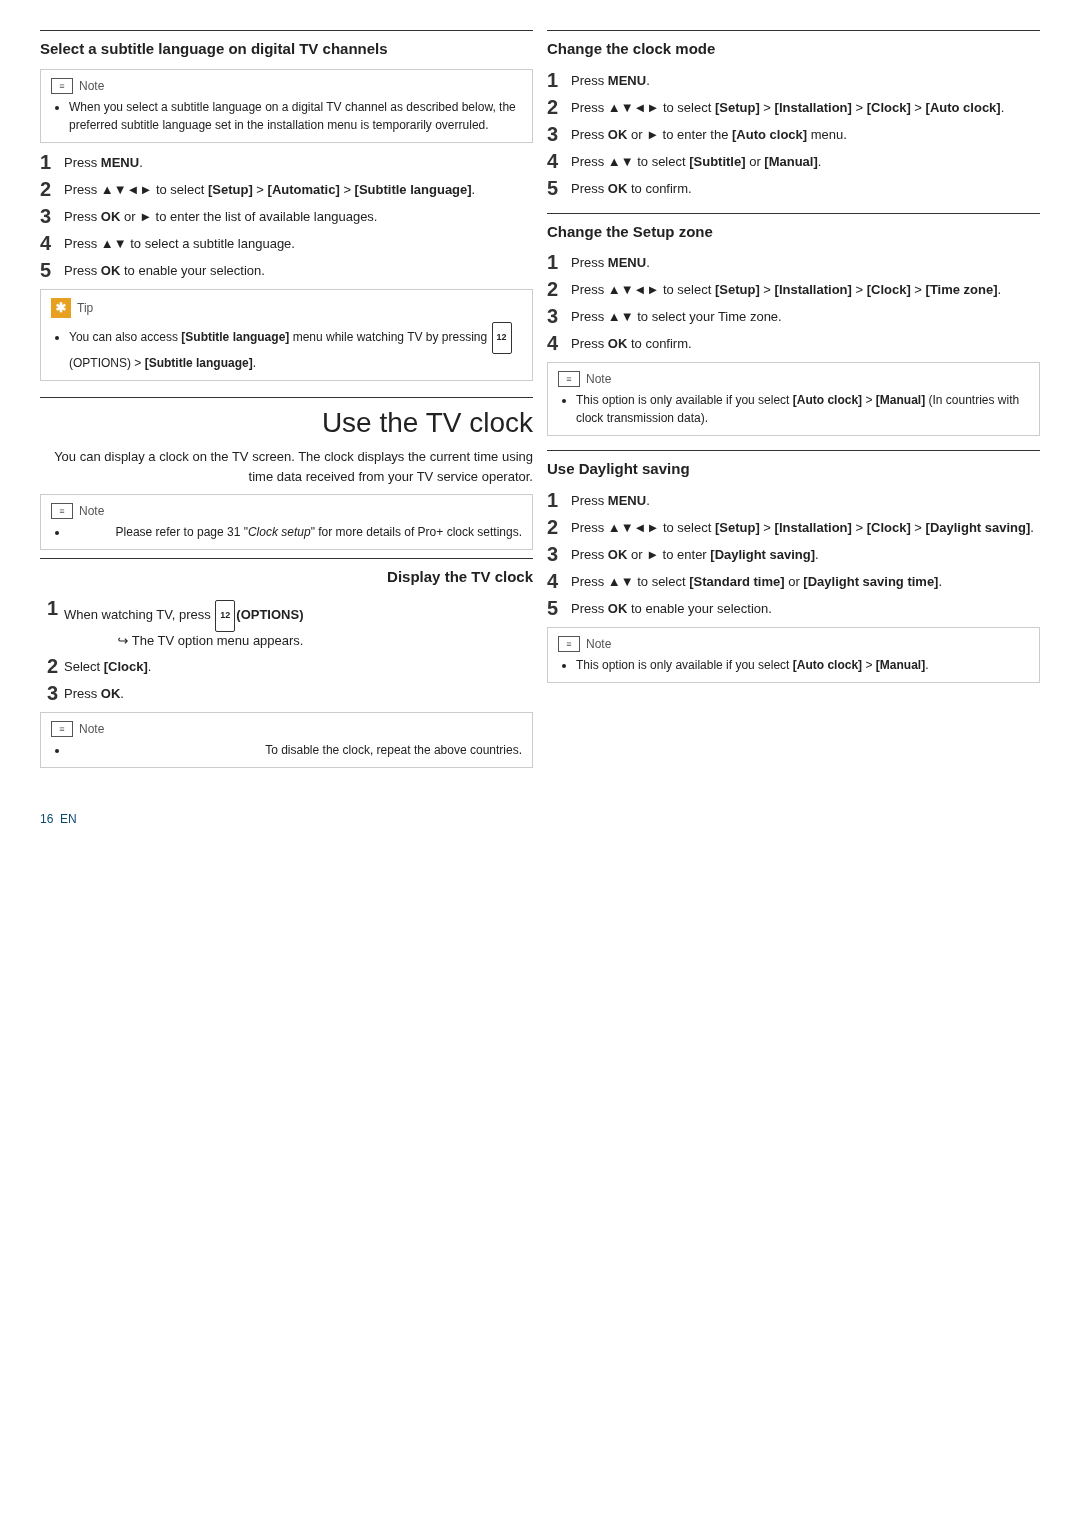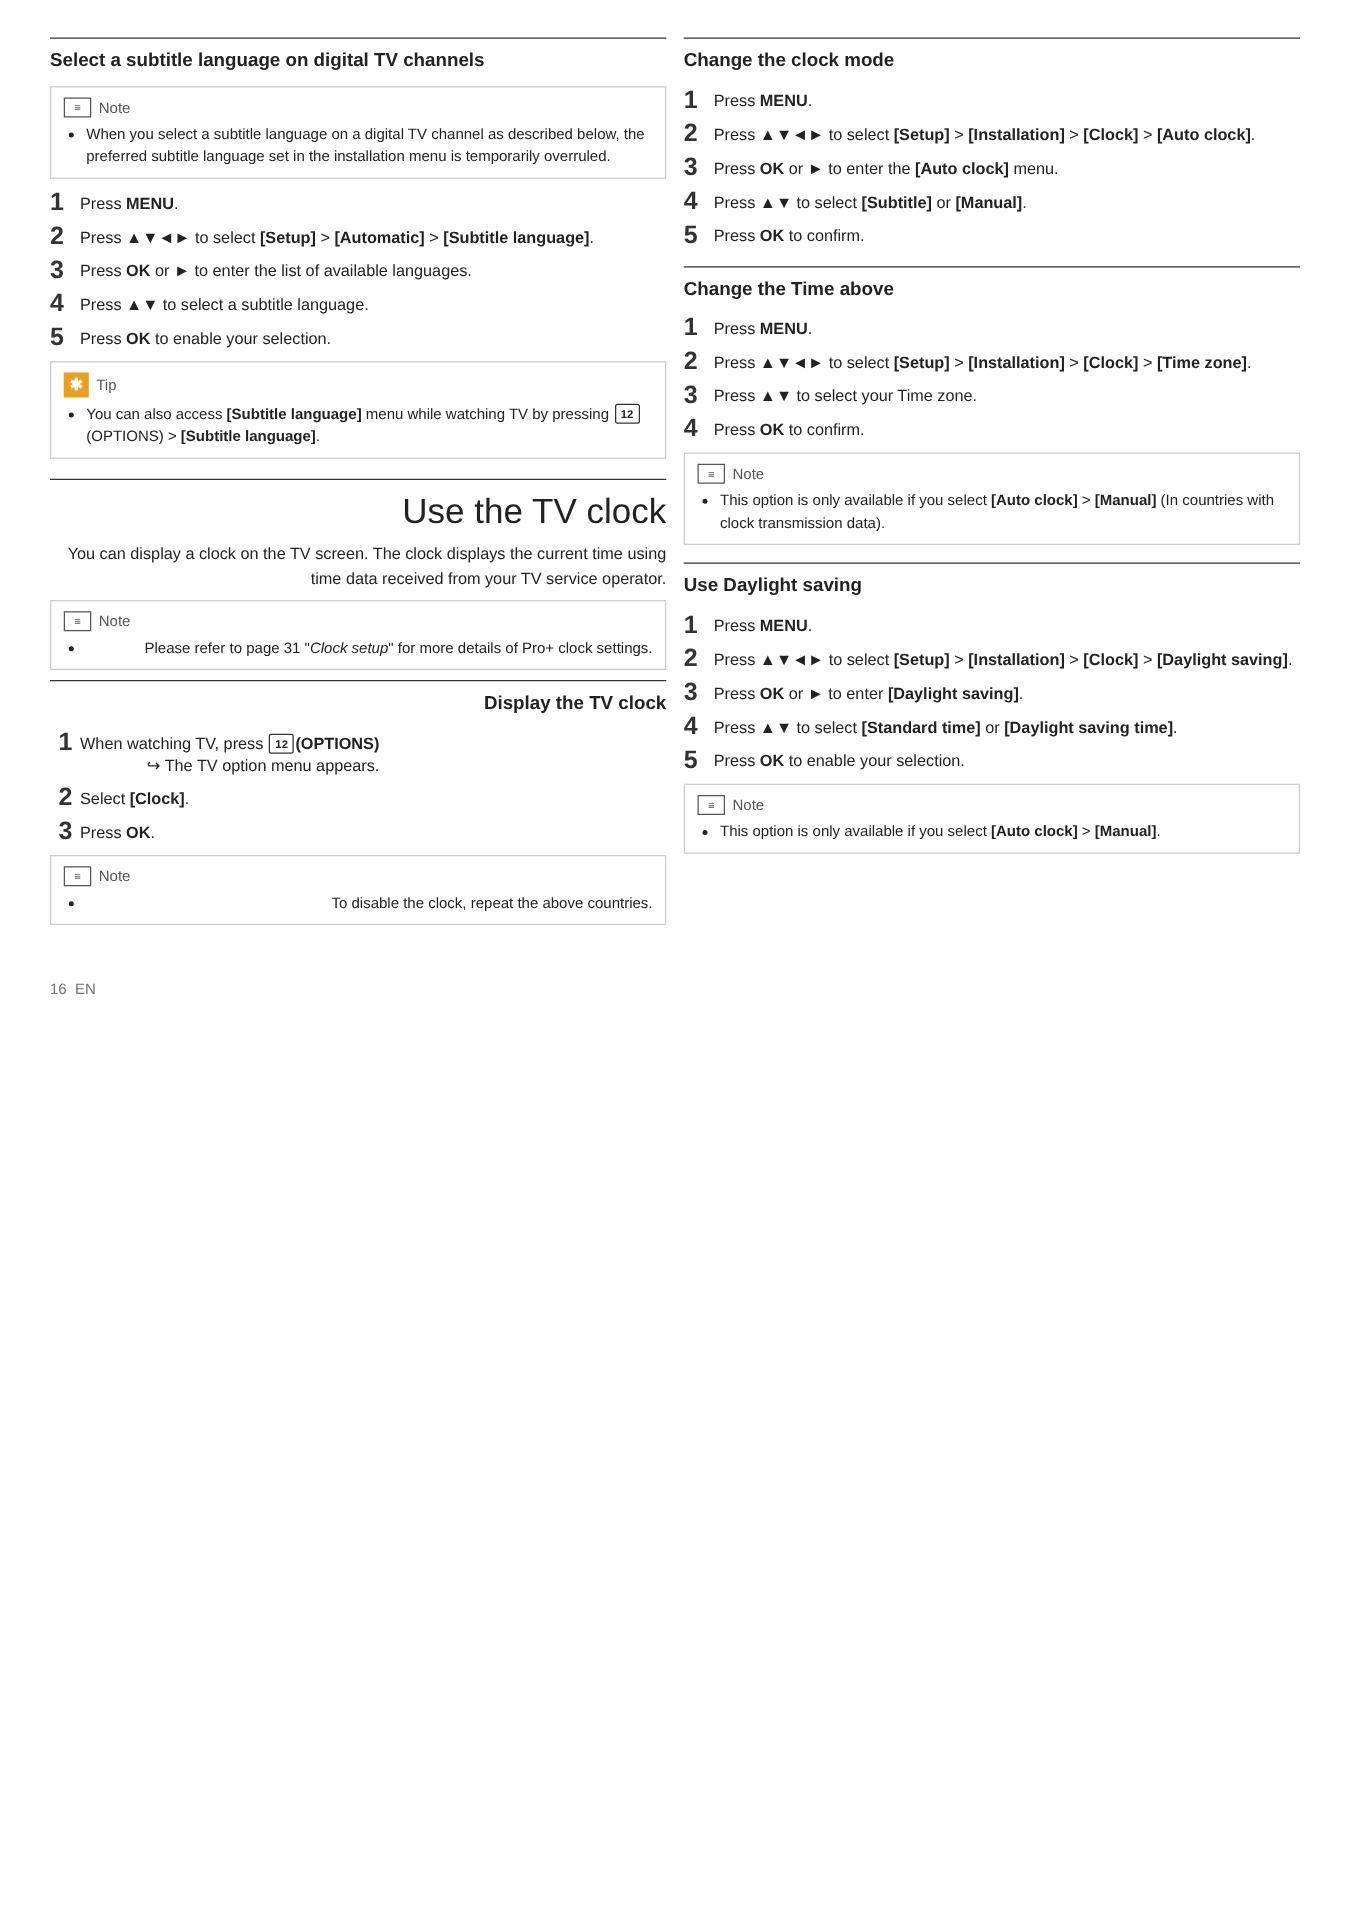--- a/index.html
+++ b/index.html
@@ -113,32 +113,32 @@
     .body-text {
       font-size: 13px;
       line-height: 1.5;
       margin-bottom: 8px;
     }
     .options-icon {
       display: inline-flex;
       align-items: center;
       justify-content: center;
       width: 20px;
-      height: 16px;
+      height: 32px;
       border: 1.5px solid #333;
       border-radius: 2px;
       font-size: 9px;
       font-weight: bold;
       vertical-align: middle;
       margin: 0 1px;
     }
     .page-footer {
       margin-top: 30px;
       font-size: 12px;
-      color: #737373;
+      color: #0c4a6e;
     }
     .subsection {
       margin-bottom: 14px;
     }
     .use-tv-clock-section {
       margin-top: 16px;
       text-align: right;
     }
   </style>
 </head>
@@ -270,21 +270,21 @@
         </li>
         <li>
           <span class="step-num">5</span>
           <span class="step-text">Press <b>OK</b> to confirm.</span>
         </li>
       </ol>
     </div>
 
     <div class="subsection">
       <hr class="section-rule">
-      <h2 class="section-title">Change the Time above</h2>
+      <h2 class="section-title">Change the Setup zone</h2>
 
       <ol class="steps-list">
         <li>
           <span class="step-num">1</span>
           <span class="step-text">Press <b>MENU</b>.</span>
         </li>
         <li>
           <span class="step-num">2</span>
           <span class="step-text">Press ▲▼◄► to select <b>[Setup]</b> &gt; <b>[Installation]</b> &gt; <b>[Clock]</b> &gt; <b>[Time zone]</b>.</span>
         </li>

